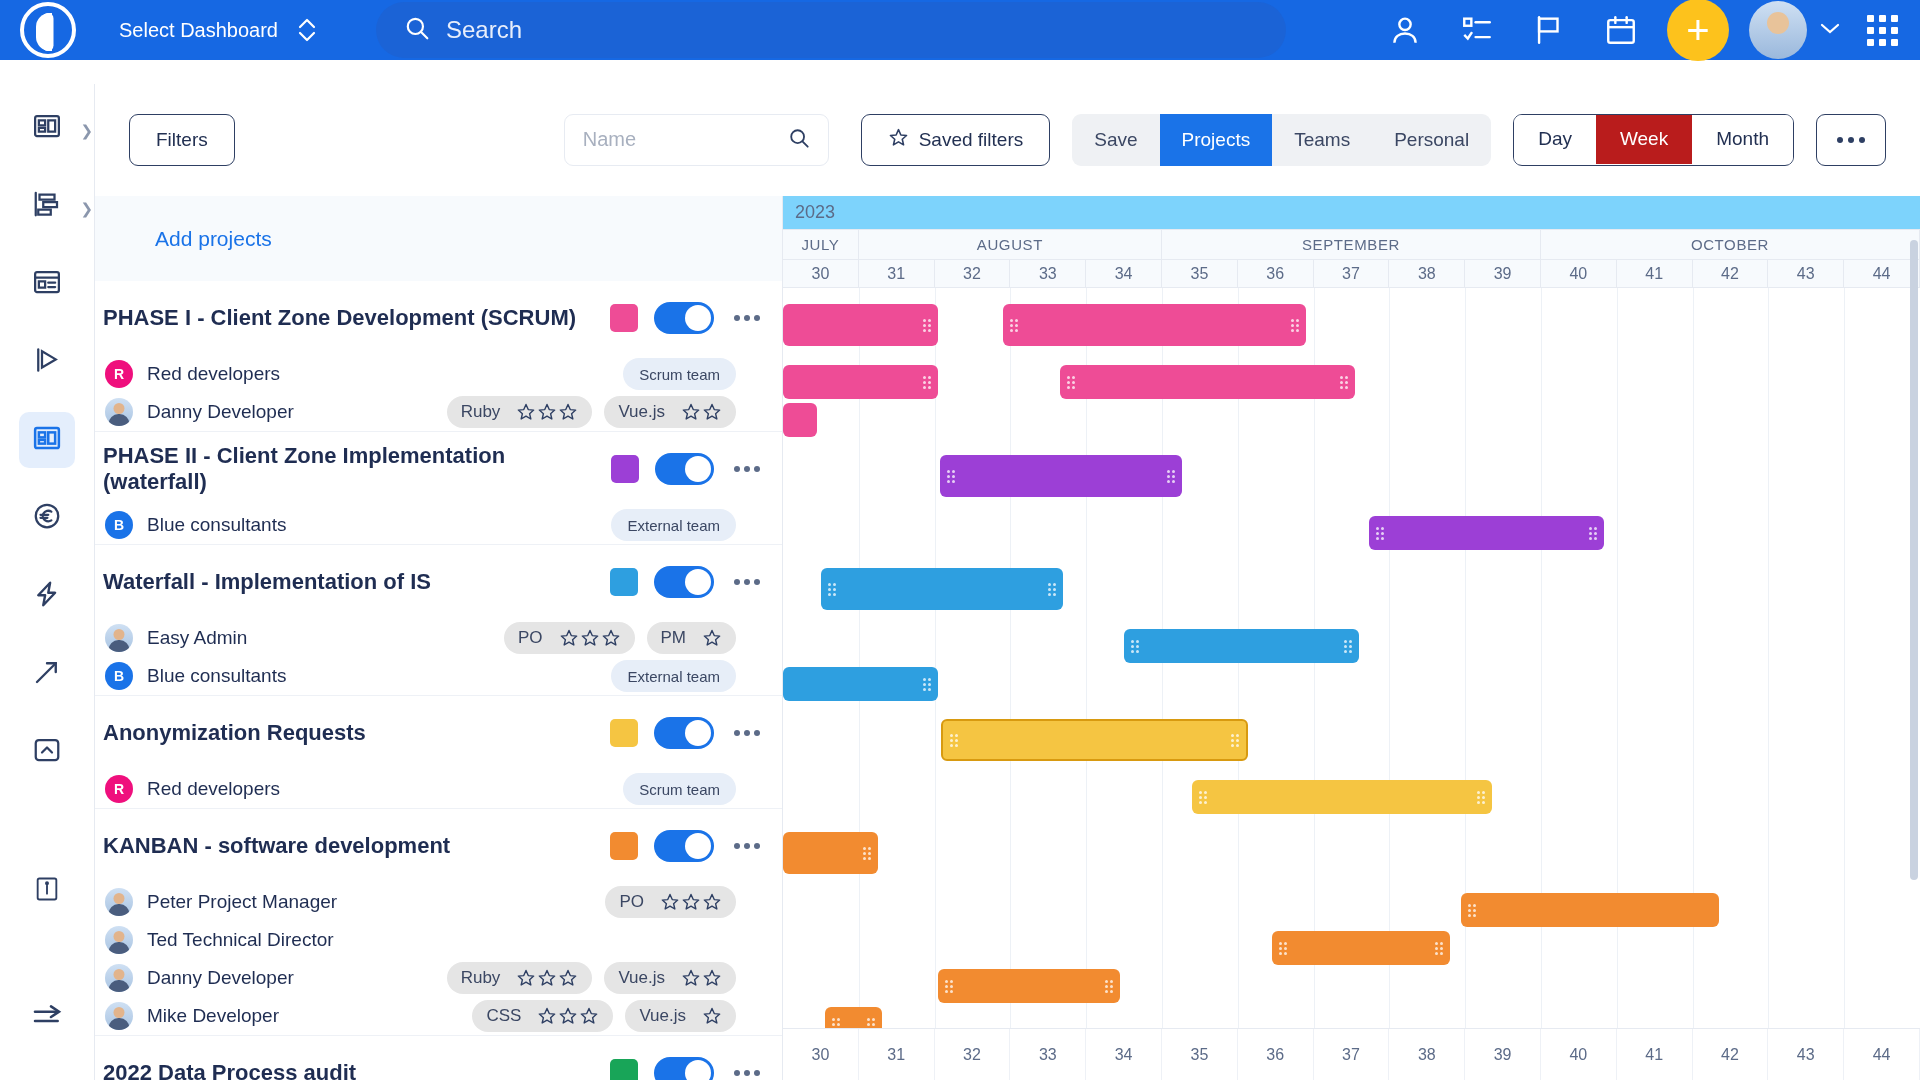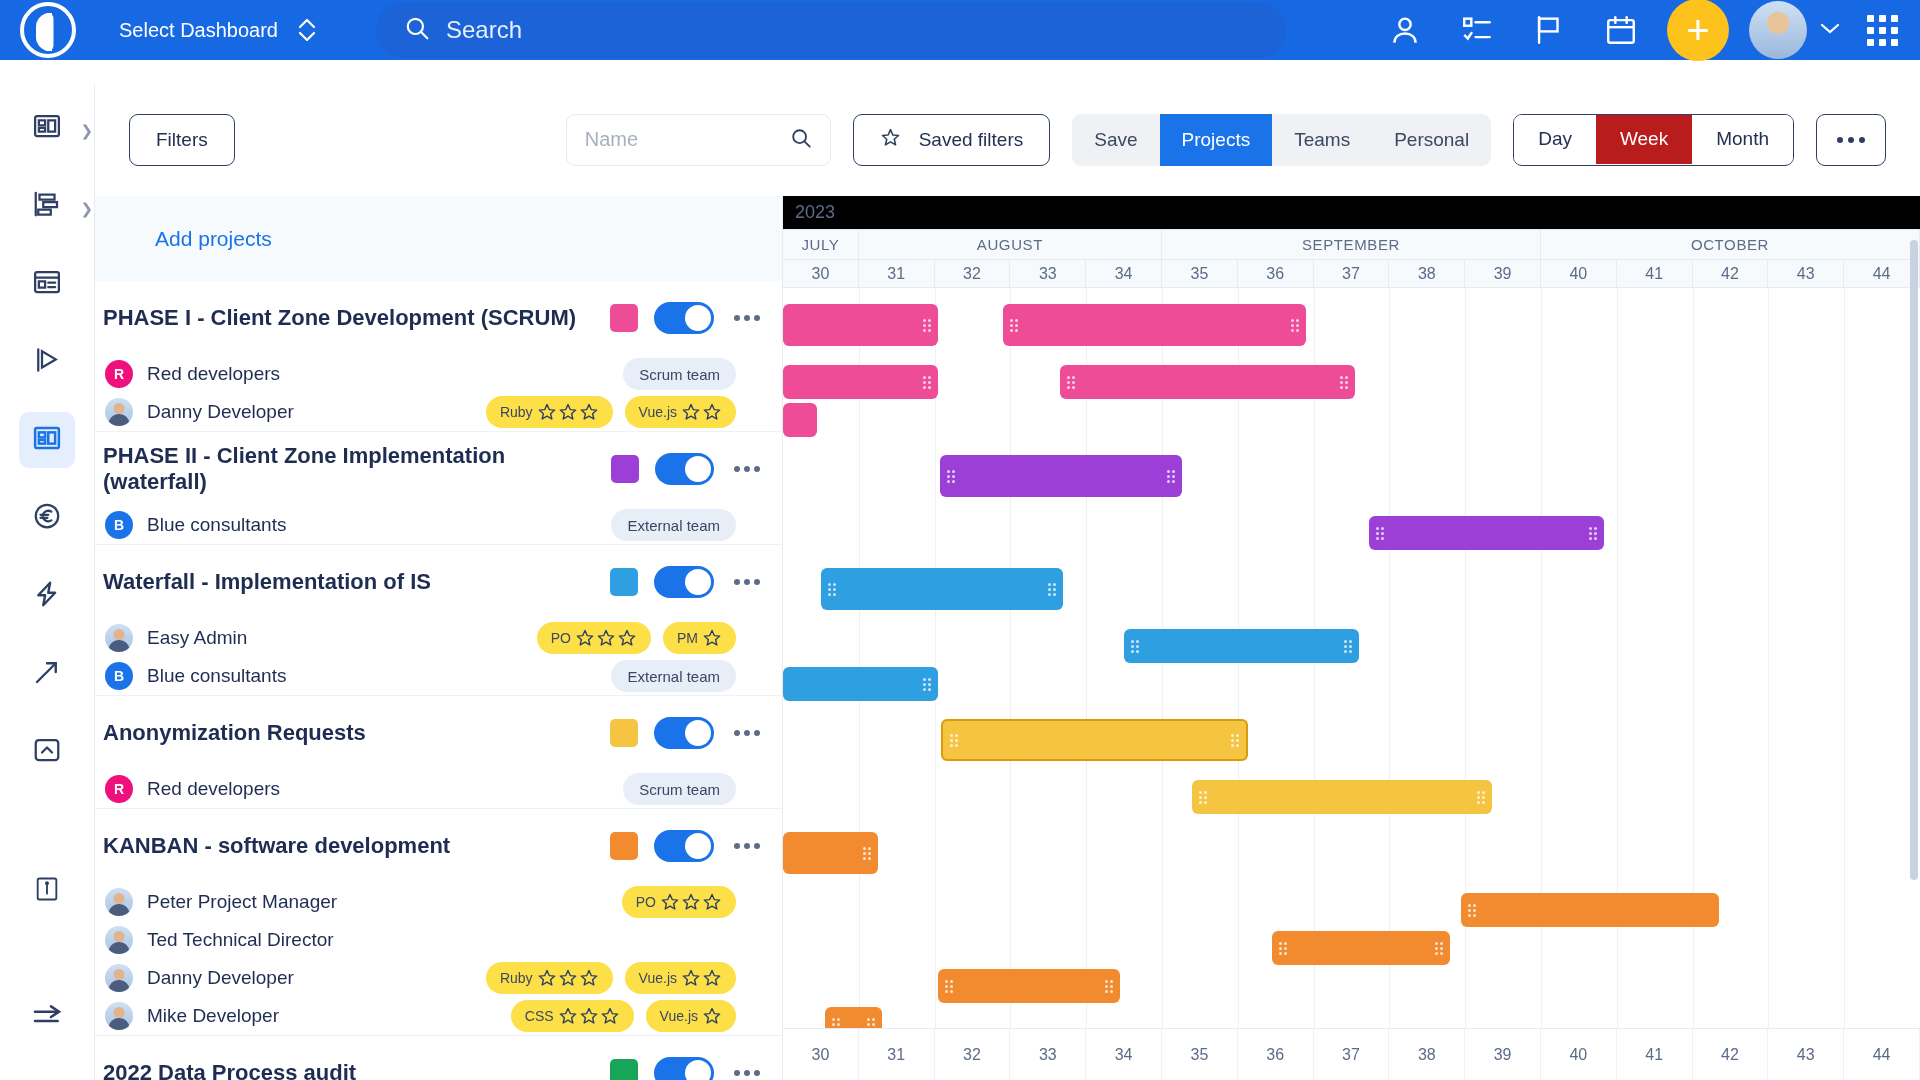--- a/index.html
+++ b/index.html
@@ -53,37 +53,37 @@
   .toolbar{
     position:absolute;top:84px;left:95px;width:1825px;height:112px;background:#fff;
     display:flex;align-items:center;padding:0 34px;border-bottom:1px solid #fff;
   }
   .btn{height:52px;border:1.6px solid #2e3f63;border-radius:9px;background:#fff;color:#223052;
        font-size:19px;display:flex;align-items:center;justify-content:center;padding:8px 26px;cursor:pointer;
        font-family:"Liberation Sans",sans-serif;}
   .name-input{width:265px;height:52px;border:1.6px solid #e7ebf2;border-radius:9px;display:flex;align-items:center;padding:0 18px;margin-left:auto;cursor:text;}
   .name-input .ph{color:#a8b0bf;font-size:20px;}
   .name-input .mag{margin-left:auto;color:#2e3f63;}
-  .saved{margin-left:22px;gap:18px;}
+  .saved{margin-left:32px;gap:10px;}
   .seg{display:flex;margin-left:22px;height:52px;border-radius:9px;overflow:hidden;}
   .seg .s{height:52px;display:flex;align-items:center;justify-content:center;padding:0 22px;font-size:19px;cursor:pointer;background:#eff1f4;color:#3b4763;}
   .seg .s.on{background:#1a73e8;color:#fff;}
   .seg2{display:flex;margin-left:22px;height:52px;border:1.6px solid #2e3f63;border-radius:9px;overflow:hidden;}
   .seg2 .s{height:49px;display:flex;align-items:center;justify-content:center;padding:0 24px;font-size:19px;cursor:pointer;background:#fff;color:#223052;}
   .seg2 .s.on{background:#b91c1c;color:#fff;}
   .dots-btn{width:70px;height:52px;border:1.6px solid #2e3f63;border-radius:9px;margin-left:22px;display:flex;align-items:center;justify-content:center;gap:5px;cursor:pointer;}
   .dots-btn i{width:6px;height:6px;border-radius:50%;background:#2e3f63;display:block;}
 
   
   .body{position:absolute;top:196px;left:95px;width:1825px;height:884px;background:#fff;}
   .leftpanel{position:absolute;left:0;top:0;width:688px;height:884px;background:#fff;border-right:1px solid #e6eaf1;z-index:3;}
   .addprojects{height:85px;display:flex;align-items:center;padding-left:60px;color:#1a73e8;font-size:21px;cursor:pointer;background:#f7fafd;}
   .rightpanel{position:absolute;left:688px;top:0;width:1137px;height:884px;overflow:hidden;}
 
-  .tl-year{height:34px;background:#000000;border-bottom:1px solid #e6eaf1;display:flex;align-items:center;padding-left:12px;color:#5c6b88;font-size:18px;}
+  .tl-year{height:34px;background:#7dd3fc;border-bottom:1px solid #e6eaf1;display:flex;align-items:center;padding-left:12px;color:#5c6b88;font-size:18px;}
   .tl-months{height:30px;display:flex;border-bottom:1px solid #e6eaf1;background:#f7fafd;}
   .tl-month{display:flex;align-items:center;justify-content:center;font-size:15px;letter-spacing:.6px;color:#5c6b88;border-right:1px solid #e6eaf1;}
   .tl-weeks{height:28px;display:flex;background:#f7fafd;border-bottom:1px solid #e6eaf1;}
   .tl-week{width:75.8px;flex:none;display:flex;align-items:center;justify-content:center;font-size:16px;color:#5c6b88;border-right:1px solid #e6eaf1;}
 
   .lanes{position:absolute;top:92px;left:0;width:1137px;height:740px;}
   .vlines{position:absolute;inset:0;}
   .vline{position:absolute;top:0;bottom:0;width:1px;background:#edf1f6;}
 
   
@@ -96,21 +96,21 @@
   .rowdots{width:46px;display:flex;align-items:center;justify-content:center;gap:4px;margin-left:10px;margin-right:12px;cursor:pointer;}
   .rowdots i{width:6px;height:6px;border-radius:50%;background:#5c6b88;display:block;}
 
   .member{display:flex;align-items:center;height:38px;padding-left:10px;gap:14px;}
   .mav{width:28px;height:28px;border-radius:50%;flex:none;display:flex;align-items:center;justify-content:center;color:#fff;font-size:14px;font-weight:bold;overflow:hidden;position:relative;}
   .mav.photo{background:linear-gradient(#cfe0f3,#a9c4e2);}
   .mav.photo .h{position:absolute;left:50%;top:5px;transform:translateX(-50%);width:11px;height:11px;border-radius:50%;background:#e2b48c;}
   .mav.photo .b{position:absolute;left:50%;bottom:0;transform:translateX(-50%);width:21px;height:12px;border-radius:10px 10px 0 0;background:#4a5d7e;}
   .mname{font-size:19px;color:#1f2d52;}
   .tags{margin-left:auto;display:flex;gap:12px;align-items:center;padding-right:46px;}
-  .tag{background:#fde047;border-radius:16px;height:32px;display:flex;align-items:center;padding:0 14px;gap:4px;font-size:14px;color:#3b4763;}
+  .tag{background:#e5e5e5;border-radius:16px;height:32px;display:flex;align-items:center;padding:0 14px;gap:16px;font-size:17px;color:#3b4763;}
   .stars{display:flex;gap:1px;}
   .teamtag{background:#e7eef8;border-radius:16px;height:32px;display:flex;align-items:center;padding:0 16px;font-size:15px;color:#3b4763;}
 
   
   .bar{position:absolute;height:42px;border-radius:6px;display:flex;align-items:center;justify-content:space-between;padding:0 7px;cursor:pointer;}
   .bar.small{height:34px;}
   .grip{display:grid;grid-template-columns:repeat(2,3px);grid-gap:2px;opacity:.75;}
   .grip i{width:3px;height:3px;border-radius:50%;background:#fff;display:block;}
   .bar.outlined{border:2.5px solid #d89a10;}
 

